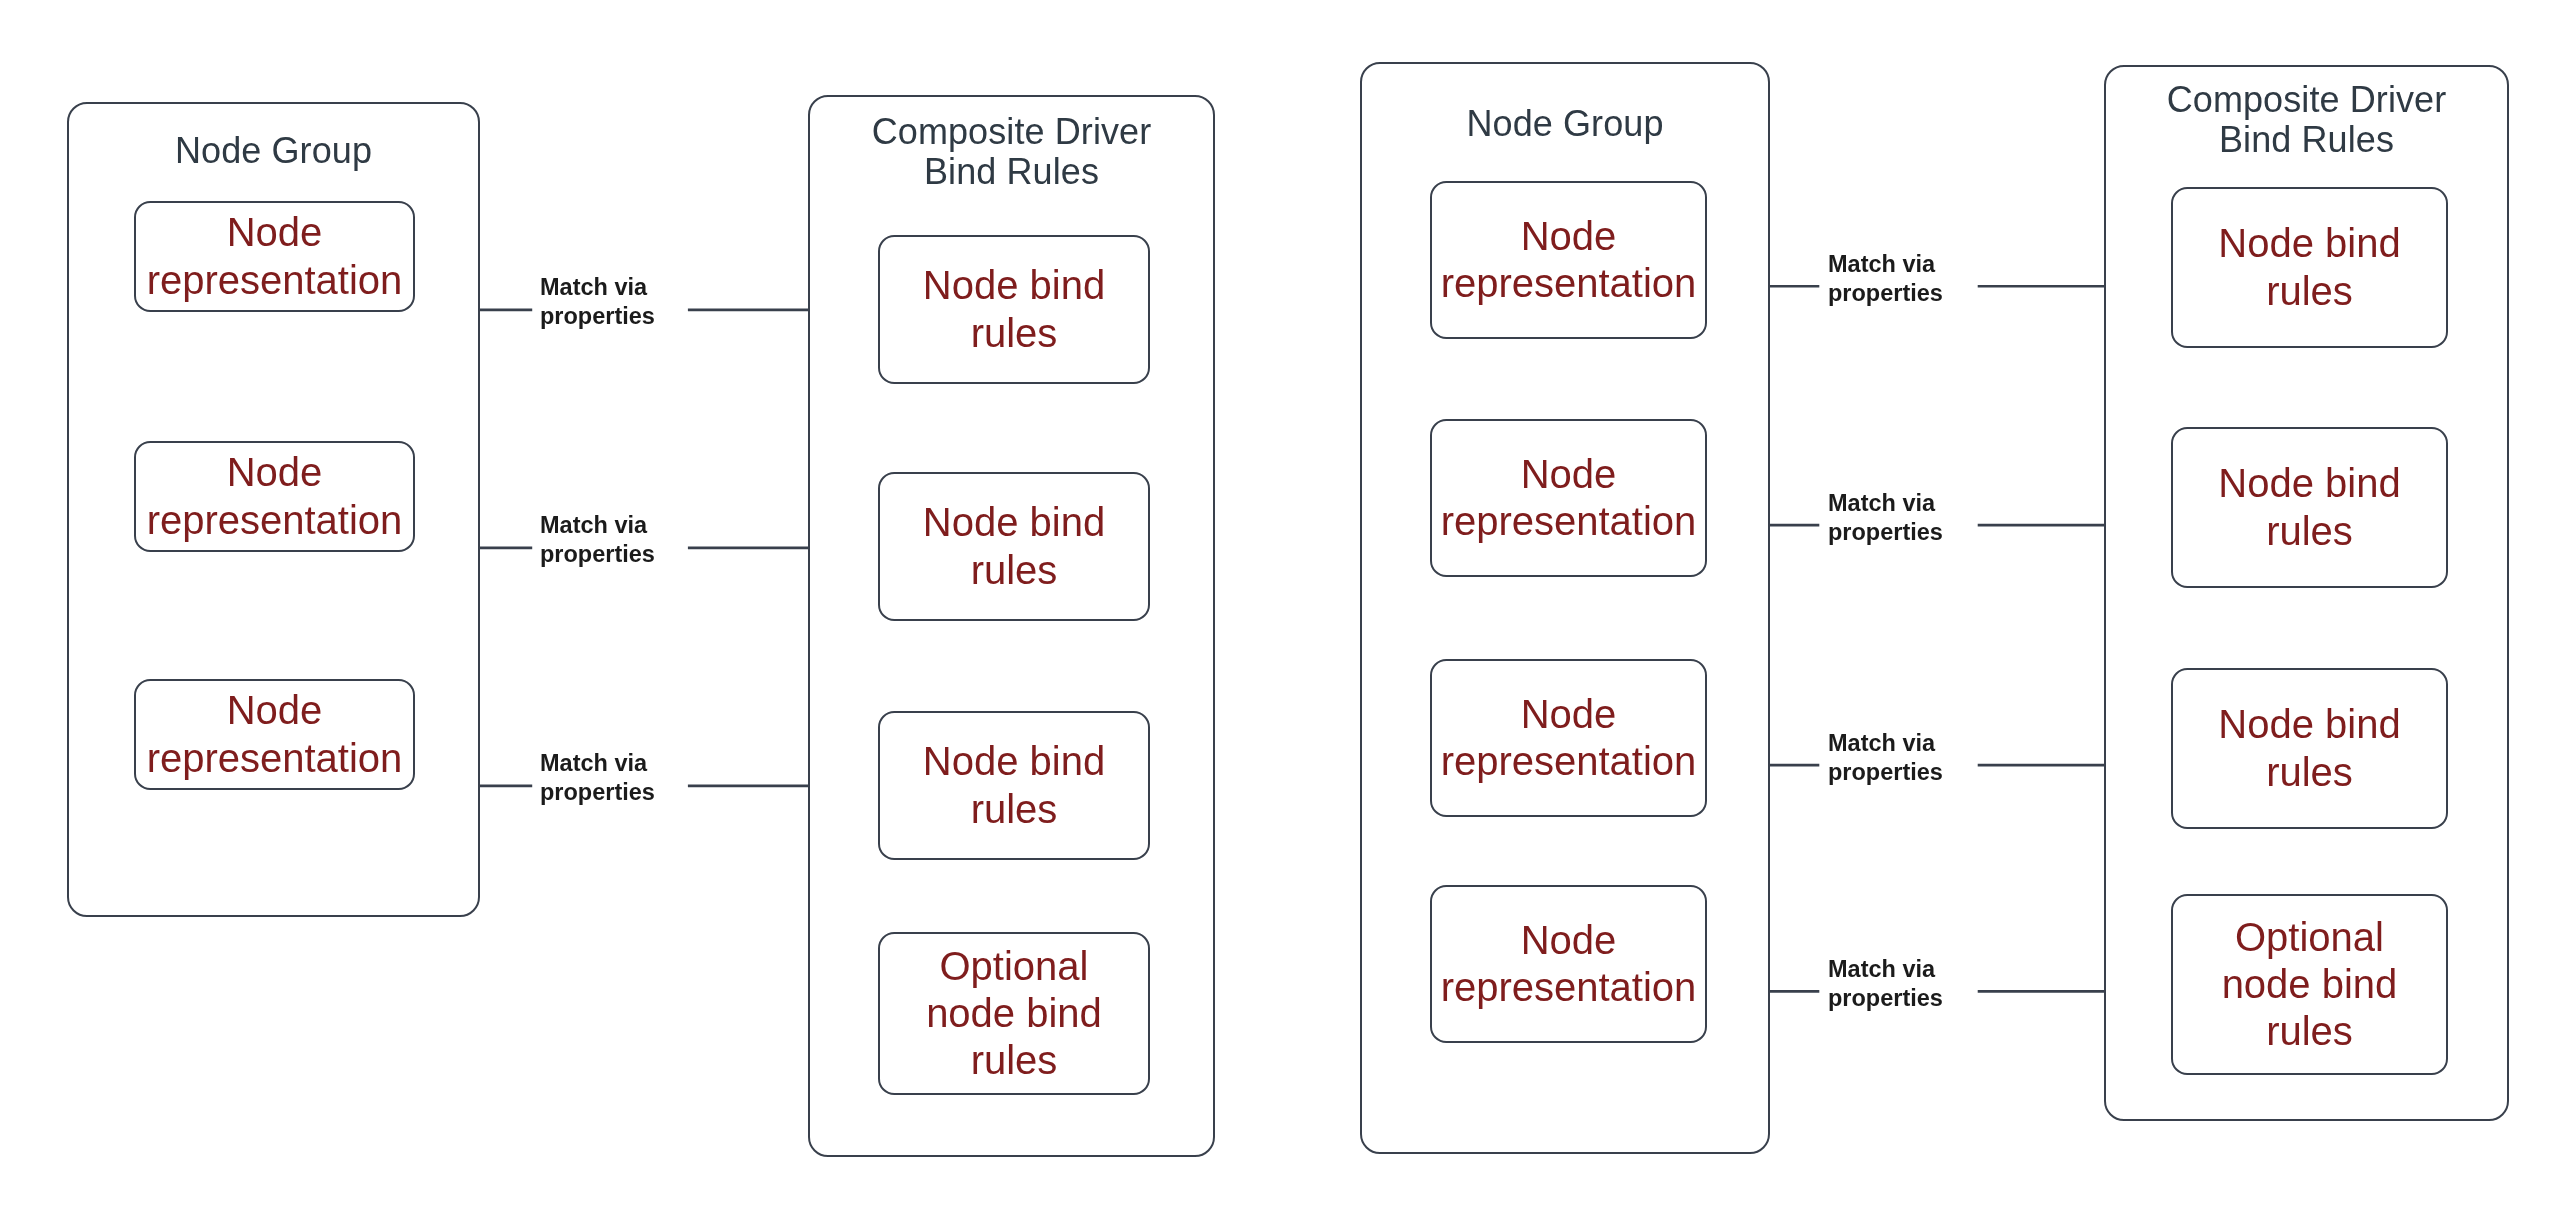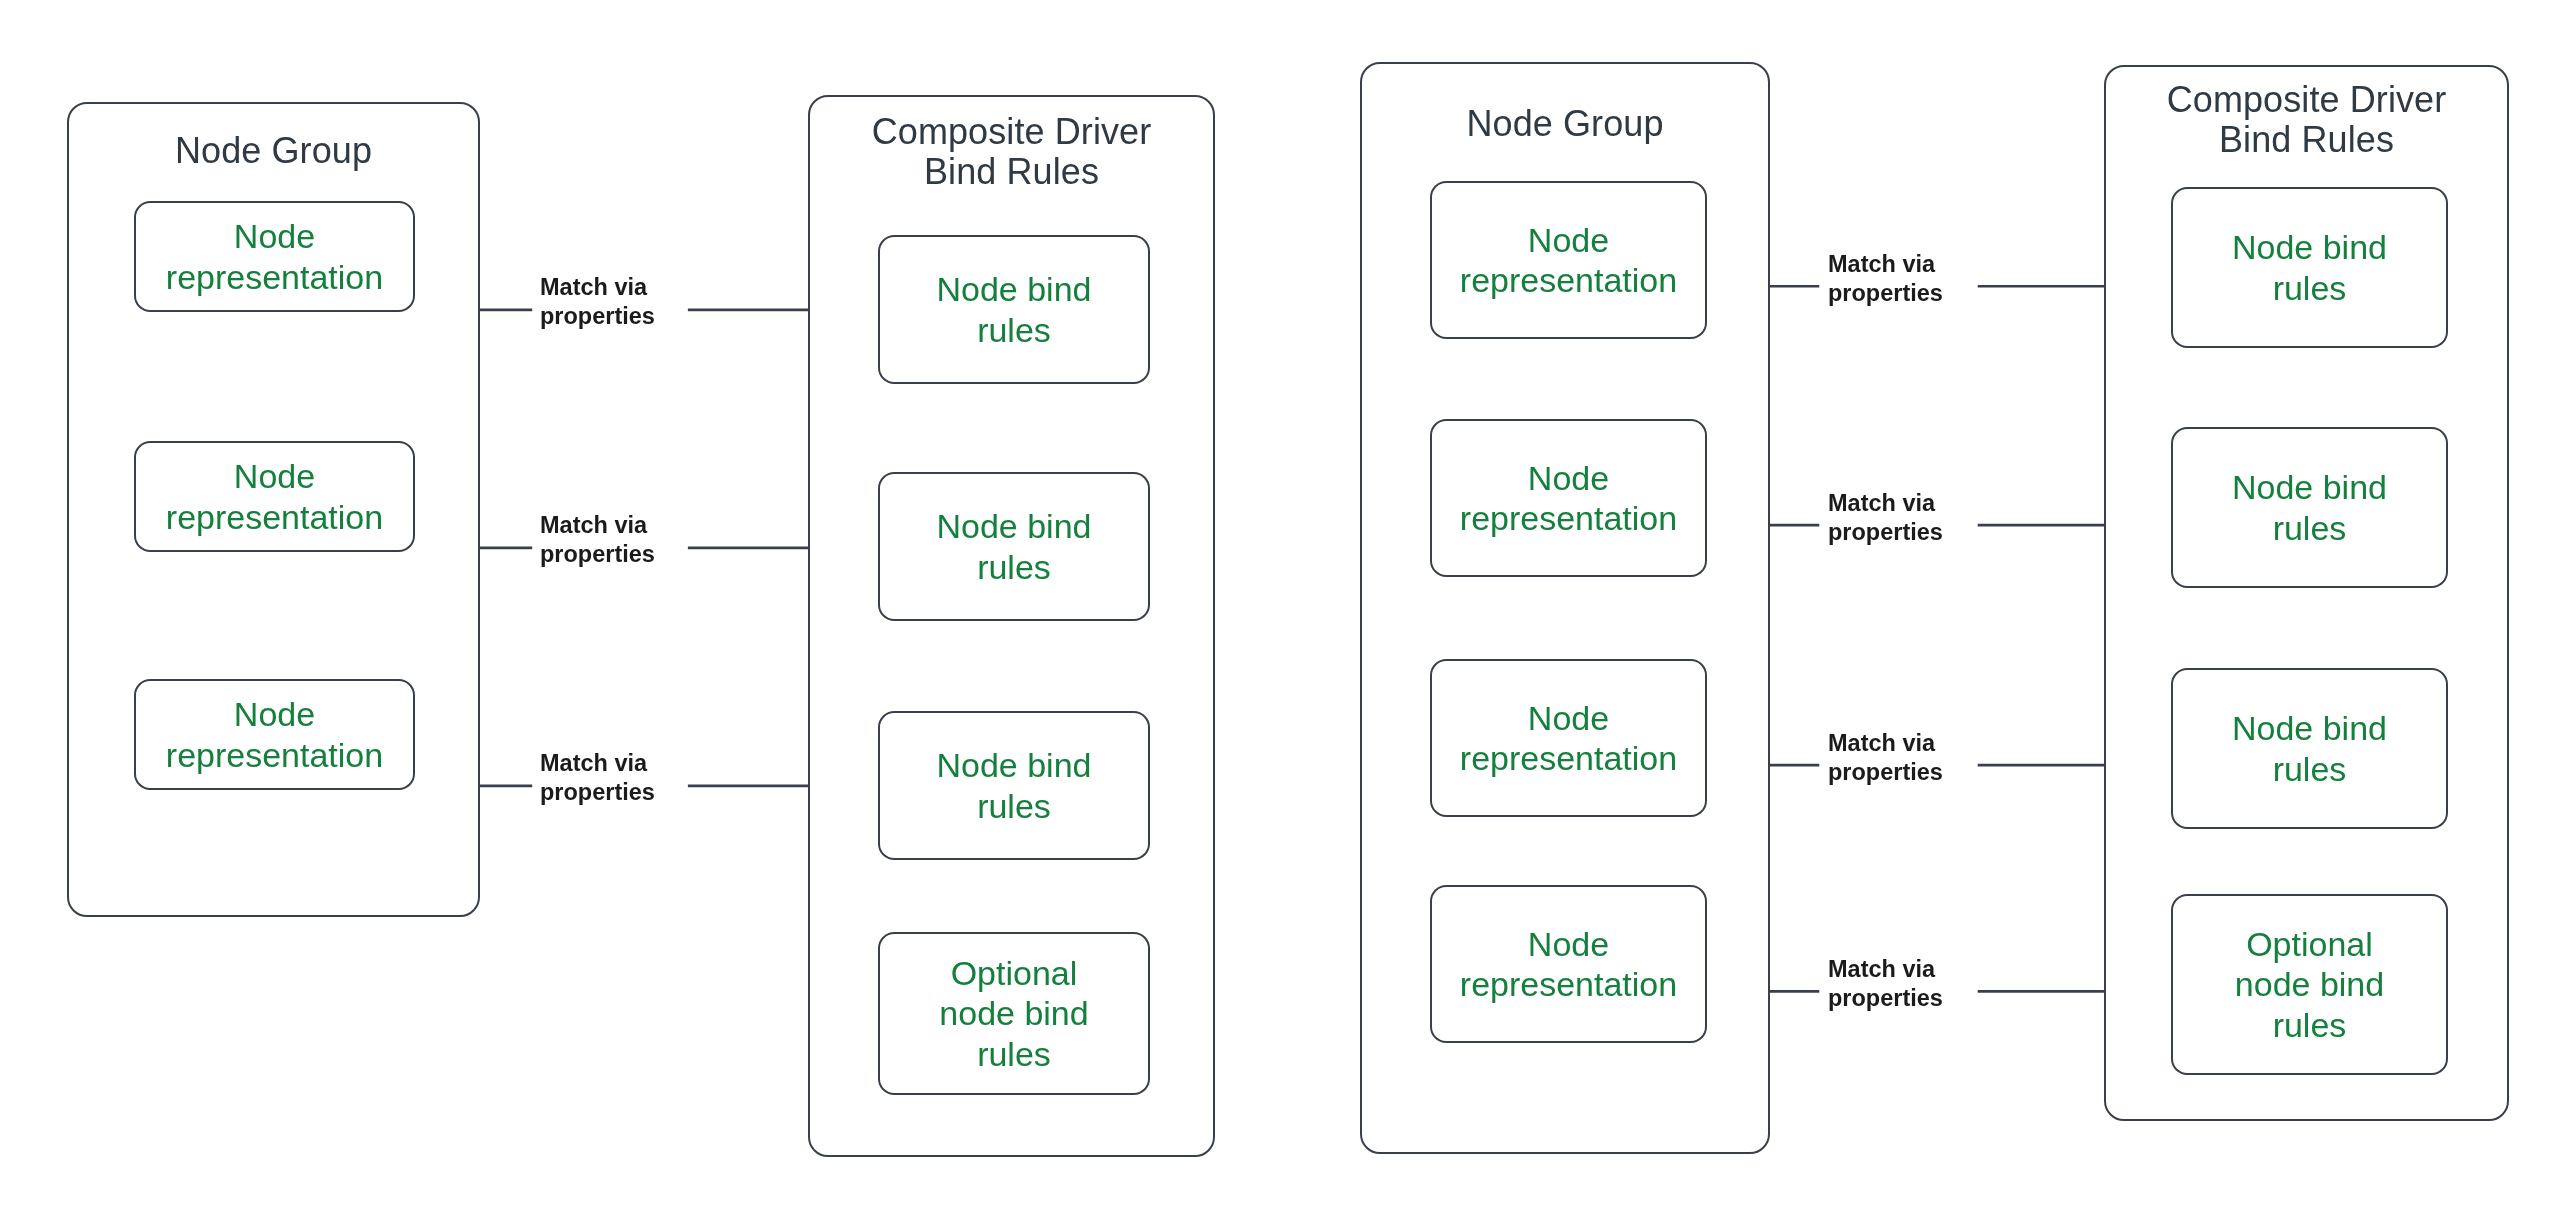--- a/index.html
+++ b/index.html
@@ -43,23 +43,23 @@
   .node-box {
     position: absolute;
     border: 2.7px solid #39404c;
     border-radius: 16.3px;
     background: #ffffff;
     box-sizing: border-box;
     display: flex;
     align-items: center;
     justify-content: center;
     text-align: center;
-    font-size: 34px;
+    font-size: 40px;
     line-height: 1.18;
-    color: #15803d;
+    color: #7f1d1d;
     white-space: pre-line;
     padding: 0 7.2px;
   }
   .edge-label {
     position: absolute;
     font-size: 23.5px;
     font-weight: bold;
     line-height: 1.22;
     color: #1b1b1b;
     white-space: pre-line;

